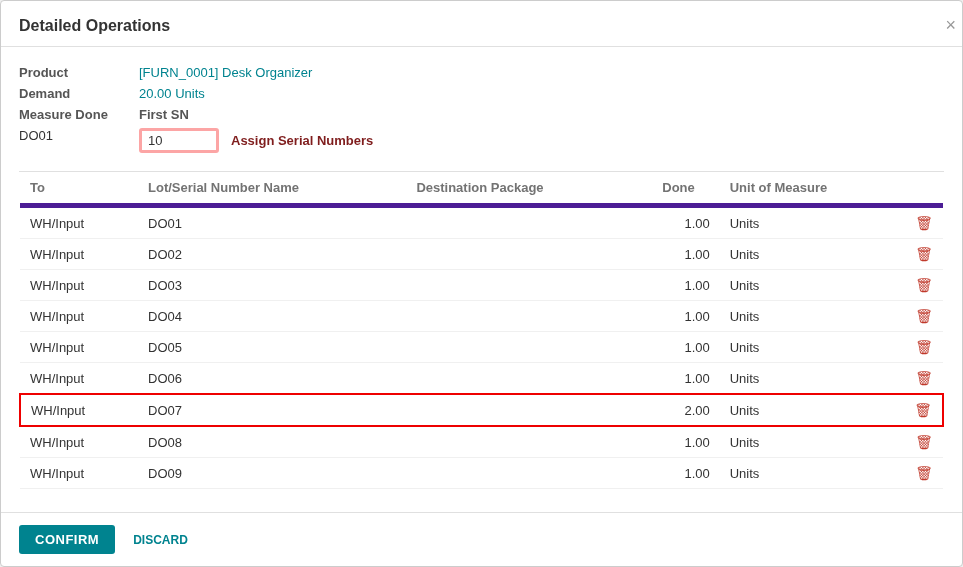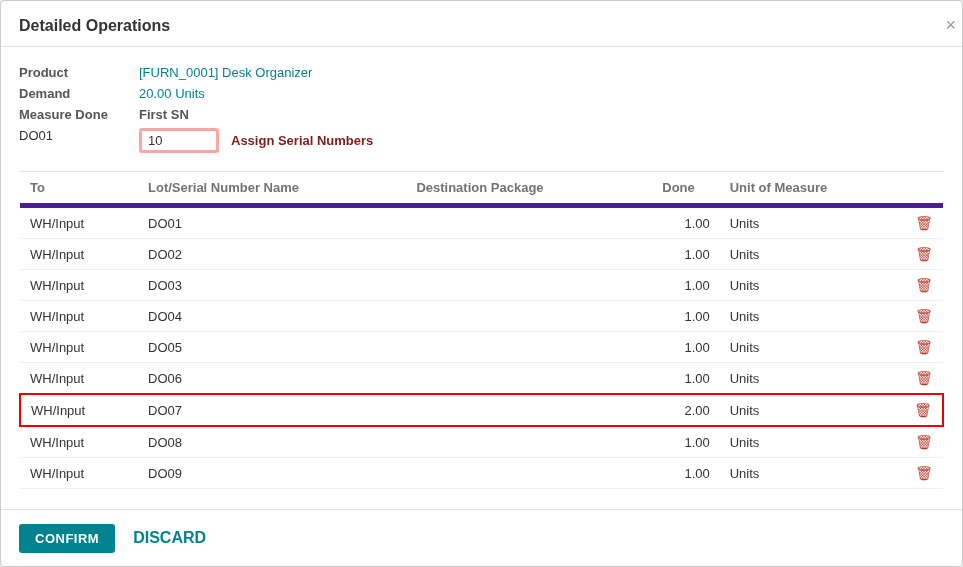--- a/index.html
+++ b/index.html
@@ -147,21 +147,21 @@
       padding: 7px 16px;
       font-size: 13px;
       font-weight: bold;
       cursor: pointer;
       letter-spacing: 0.5px;
     }
     .btn-discard {
       background: transparent;
       color: #00838f;
       border: none;
-      font-size: 16px;
+      font-size: 12px;
       font-weight: bold;
       cursor: pointer;
       padding: 7px 8px;
     }
     .number-of-sn-row {
       display: flex;
       align-items: center;
       gap: 0;
     }
   </style>

